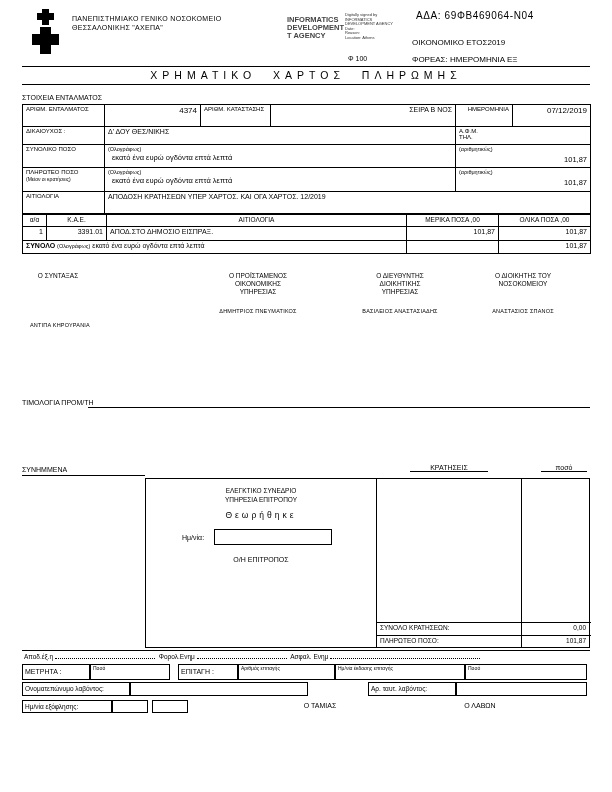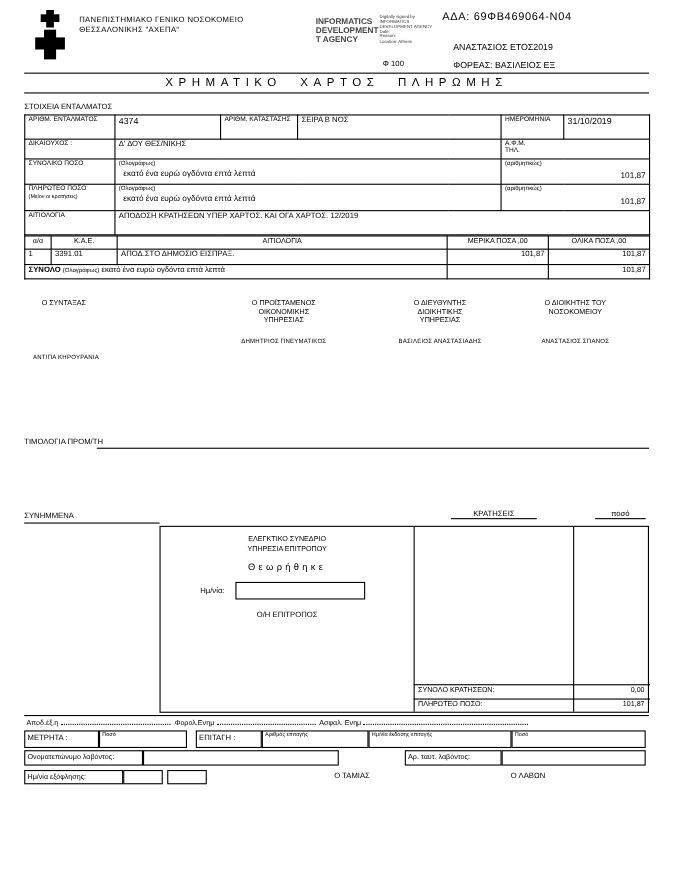--- a/index.html
+++ b/index.html
@@ -4,26 +4,26 @@
 <style>
   * { margin:0; padding:0; box-sizing:border-box; }
   html,body { background:#ffffff; }
   #page {
     position:relative; width:612px; height:792px; margin:0 auto;
     background:#ffffff; color:#000;
     font-family:"Liberation Sans", sans-serif; overflow:hidden;
   }
   .abs { position:absolute; }
   .rule { border-top:1px solid #000; height:0; }
-  .center { text-align:left; }
+  .center { text-align:right; }
   .right { text-align:right; }
 
   
   #hospital-name { left:72px; top:14px; width:210px; font-size:7px; line-height:9px; letter-spacing:0.3px; }
-  #ada { left:402px; top:10px; font-size:10px; letter-spacing:0.6px;text-align:center; }
+  #ada { left:416px; top:10px; font-size:10px; letter-spacing:0.6px;text-align:center; }
   #agency { left:287px; top:16px; font-size:7.5px; line-height:8px; font-weight:bold; color:#444; }
   #stamp-tiny { left:345px; top:13px; width:78px; font-size:4px; line-height:4.6px; color:#333; }
   #stamp-tiny div { white-space:nowrap; }
   #form-code { left:348px; top:55px; font-size:7px; }
   #fiscal-year { left:412px; top:38px; font-size:8px; }
   #entity { left:412px; top:55px; font-size:8px; }
   #logo { left:28px; top:9px; }
 
   
   #rule1 { left:22px; top:66px; width:568px; }
@@ -138,23 +138,23 @@
   </div>
   <div id="stamp-tiny" class="abs">
     <div>Digitally signed by</div>
     <div>INFORMATICS</div>
     <div>DEVELOPMENT AGENCY</div>
     <div>Date:</div>
     <div>Reason:</div>
     <div>Location: Athens</div>
   </div>
   <div id="ada" class="abs">ΑΔΑ: 69ΦΒ469064-Ν04</div>
-  <div id="fiscal-year" class="abs">ΑΝΑΣΤΑΣΙΟΣ ΕΤΟΣ2019</div>
+  <div id="fiscal-year" class="abs">ΟΙΚΟΝΟΜΙΚΟ ΕΤΟΣ2019</div>
   <div id="form-code" class="abs">Φ 100</div>
-  <div id="entity" class="abs">ΦΟΡΕΑΣ: ΒΑΣΙΛΕΙΟΣ ΕΞ</div>
+  <div id="entity" class="abs">ΦΟΡΕΑΣ: ΗΜΕΡΟΜΗΝΙΑ ΕΞ</div>
 
   <div id="rule1" class="abs rule"></div>
   <div id="doc-title" class="abs">ΧΡΗΜΑΤΙΚΟ ΧΑΡΤΟΣ ΠΛΗΡΩΜΗΣ</div>
   <div id="rule2" class="abs rule"></div>
 
   <div id="details-label" class="abs">ΣΤΟΙΧΕΙΑ ΕΝΤΑΛΜΑΤΟΣ</div>
 
   <table id="details-table" class="abs">
     <colgroup>
       <col style="width:82px">
@@ -165,21 +165,21 @@
         <col style="width:57px">
         <col style="width:78px">
     </colgroup>
     <tbody>
         <tr class="r1">
       <td class="lab">ΑΡΙΘΜ. ΕΝΤΑΛΜΑΤΟΣ</td>
       <td class="val center">4374</td>
       <td class="lab">ΑΡΙΘΜ. ΚΑΤΑΣΤΑΣΗΣ</td>
       <td colspan="2" class="center">ΣΕΙΡΑ Β ΝΟΣ</td>
       <td class="lab center">ΗΜΕΡΟΜΗΝΙΑ</td>
-      <td class="val center">31/10/2019</td>
+      <td class="val center">07/12/2019</td>
     </tr>
     <tr class="r2">
       <td class="lab">ΔΙΚΑΙΟΥΧΟΣ :</td>
       <td colspan="4">Δ' ΔΟΥ ΘΕΣ/ΝΙΚΗΣ</td>
       <td colspan="2">
         <span class="sublab" style="font-size:6px">Α.Φ.Μ.</span>
         <span class="sublab" style="font-size:6px">ΤΗΛ.</span>
       </td>
     </tr>
     <tr class="r3">

